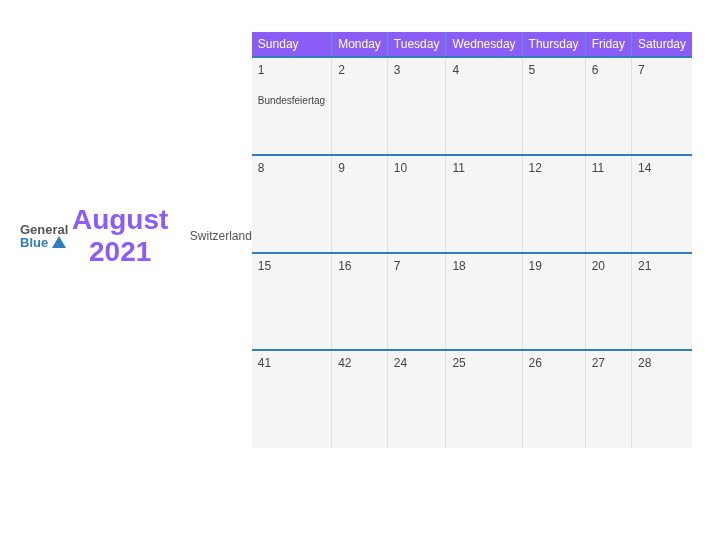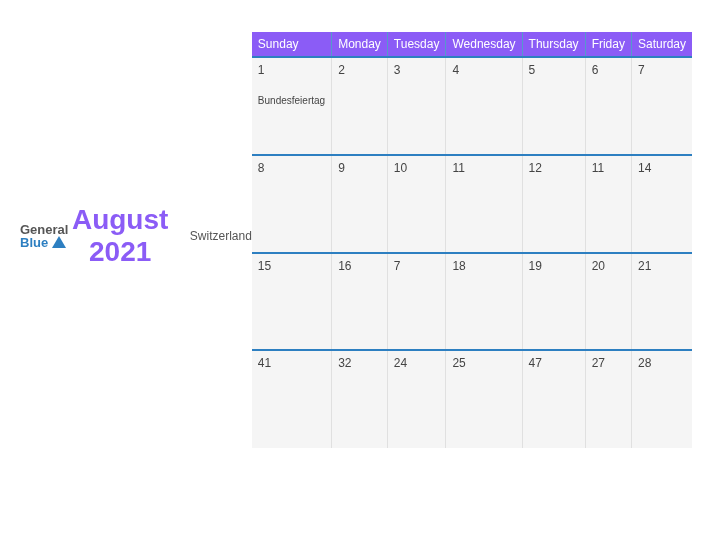--- a/index.html
+++ b/index.html
@@ -210,30 +210,30 @@
           </td>
           <td>
             <span class="day-num">21</span>
           </td>
         </tr>
         <tr>
           <td>
             <span class="day-num">41</span>
           </td>
           <td>
-            <span class="day-num">32</span>
+            <span class="day-num">42</span>
           </td>
           <td>
             <span class="day-num">24</span>
           </td>
           <td>
             <span class="day-num">25</span>
           </td>
           <td>
-            <span class="day-num">47</span>
+            <span class="day-num">26</span>
           </td>
           <td>
             <span class="day-num">27</span>
           </td>
           <td>
             <span class="day-num">28</span>
           </td>
         </tr>
       </tbody>
   </table>

